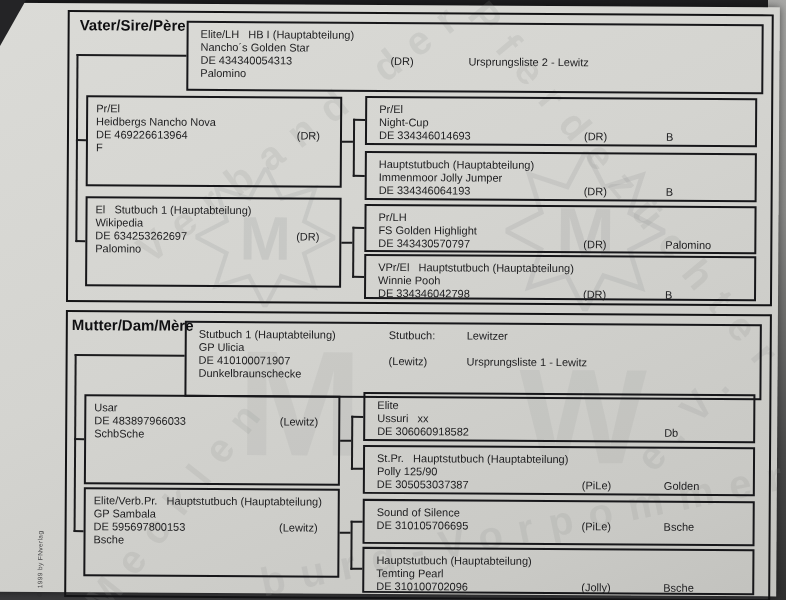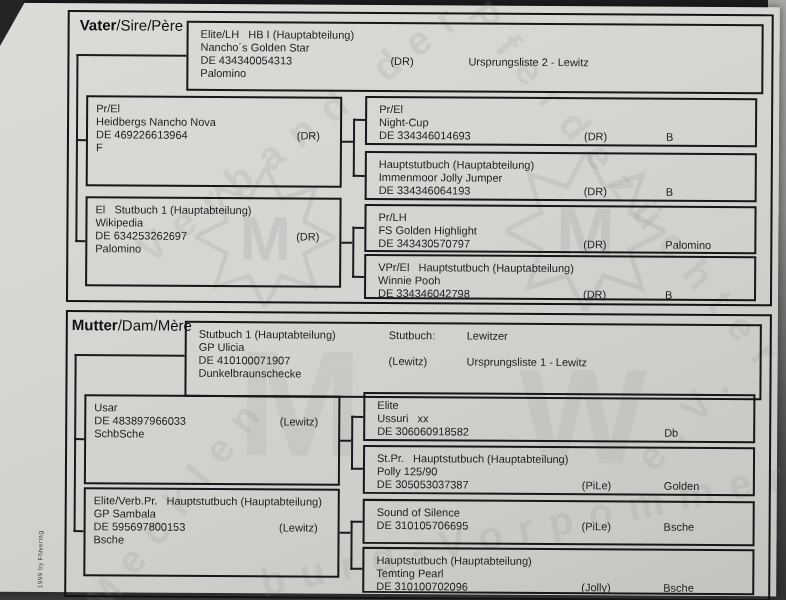--- a/index.html
+++ b/index.html
@@ -28,21 +28,21 @@
     font-size:40px;letter-spacing:16px;white-space:nowrap;transform-origin:0 0;}
   .wm-ghost{position:absolute;font-weight:700;color:#909290;opacity:0.13;transform-origin:0 0;}
   .wm-star{position:absolute;opacity:0.16;}
   .wm-star svg{display:block;}
 
   
   .sec{position:absolute;z-index:2;}
   .outer{position:absolute;border:2px solid #131315;}
   .sec-label{position:absolute;font-size:15px;color:#101012;white-space:nowrap;z-index:3;}
   .sec-label .b{font-weight:700;}
-  .sec-label .r{font-weight:400;}
+  .sec-label .r{font-weight:700;}
   .box{position:absolute;border:2px solid #17171a;color:#1d1d1f;
     font-size:11px;line-height:12.9px;padding:5px 6px 0 12px;box-sizing:border-box;z-index:3;}
   .box.parent{padding-left:8px;}
   .line{white-space:pre-wrap;}
   .row{display:flex;white-space:pre-wrap;}
   .w190{width:190px;flex:none;}
   .w78{width:78px;flex:none;}
   .w205{width:205px;flex:none;}
   .w82{width:82px;flex:none;}
   .fx{flex:1;}

